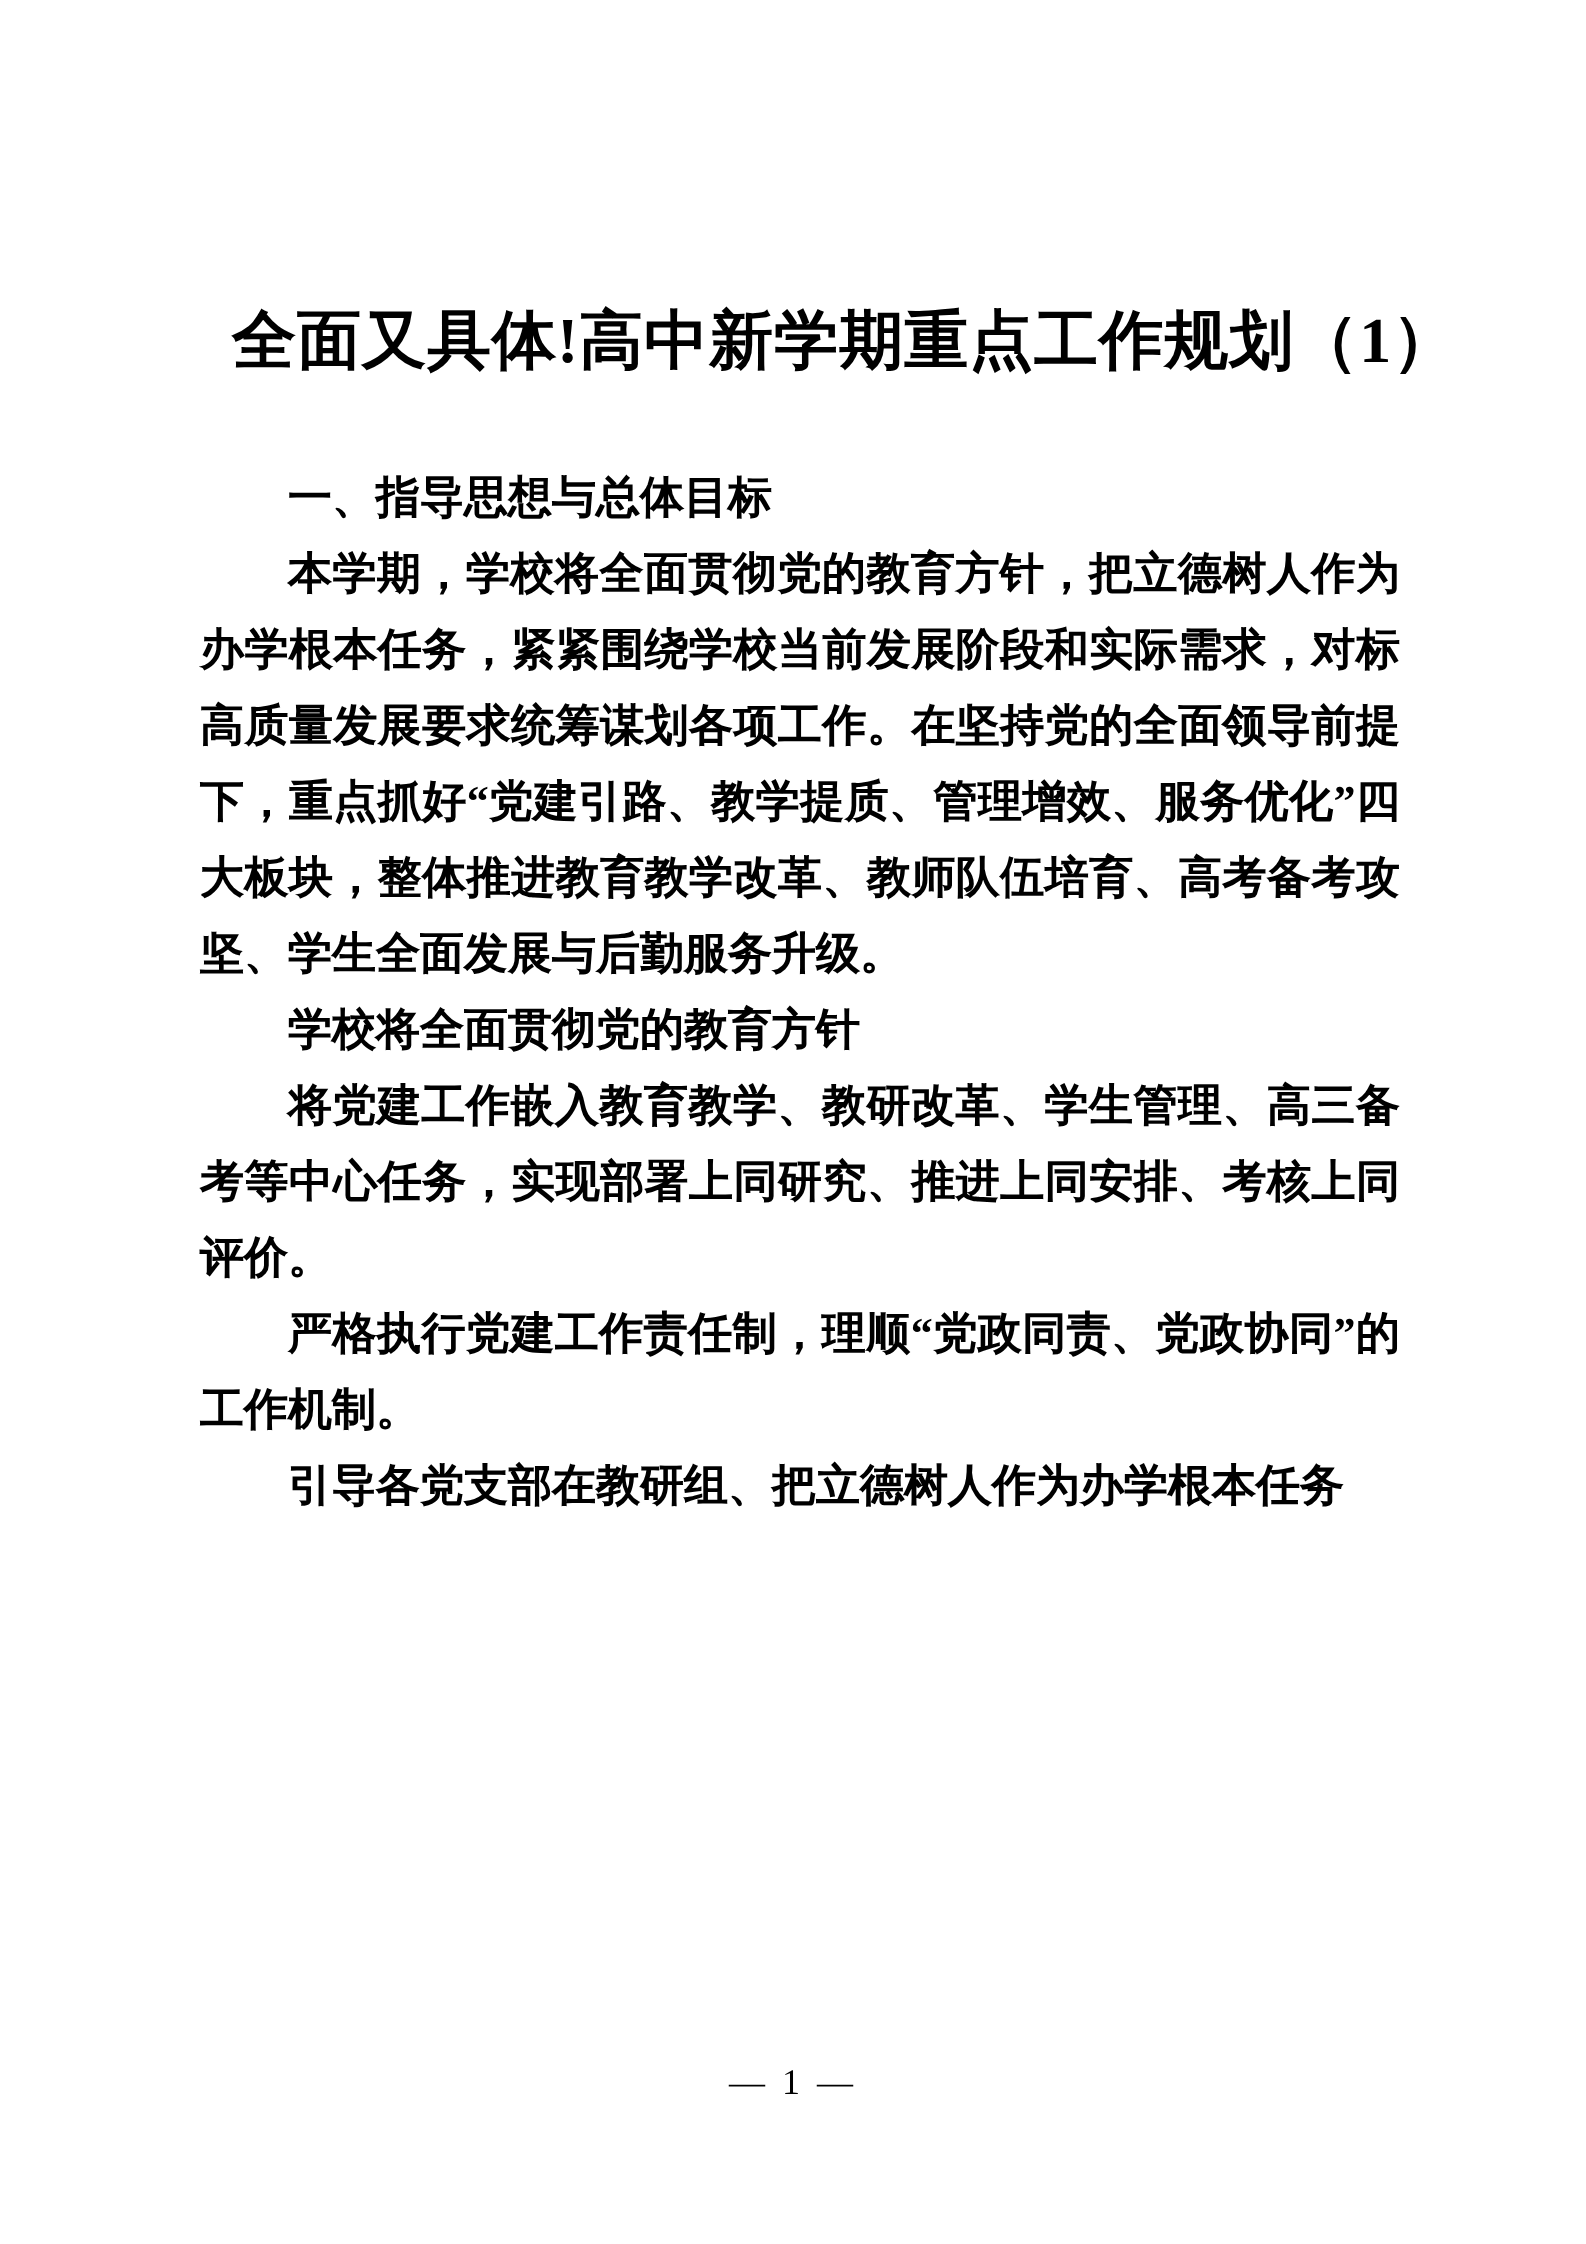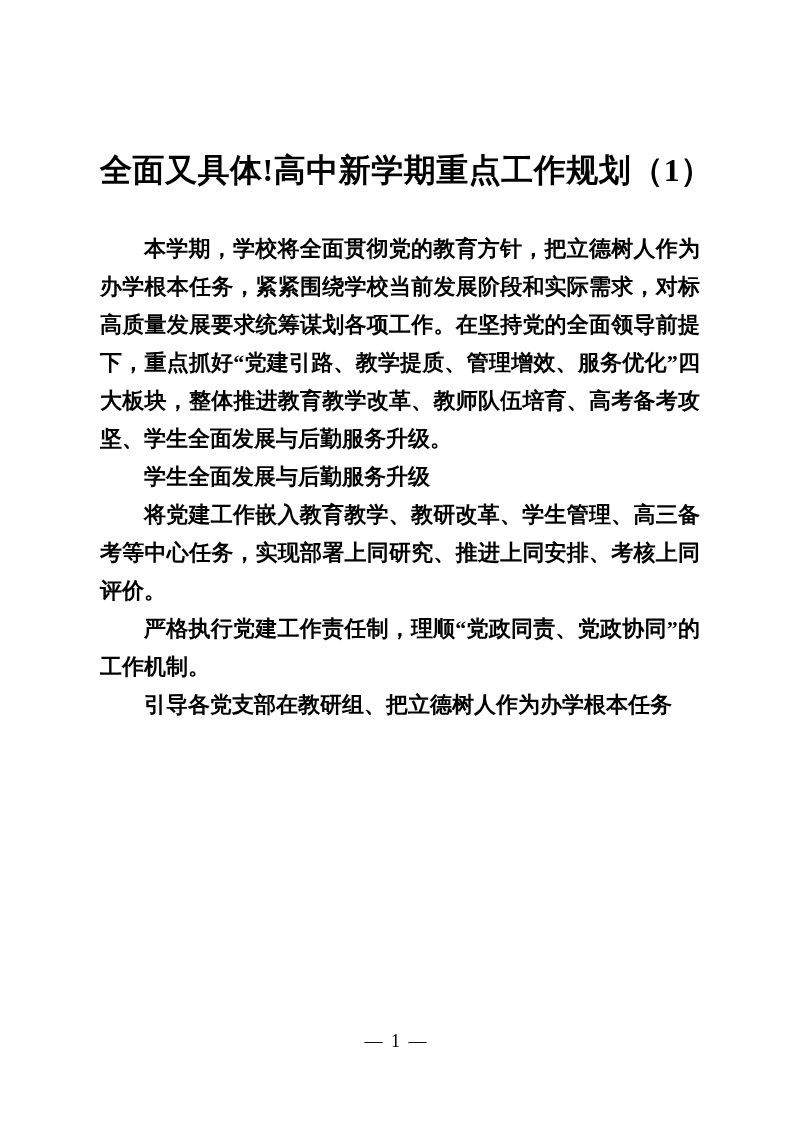--- a/index.html
+++ b/index.html
@@ -14,21 +14,21 @@
     height: 1122px;
     margin: 0 auto;
     background: #ffffff;
     color: #000000;
     overflow: hidden;
     box-sizing: border-box;
     padding: 146px 93px 0 100px;
     font-family: "Liberation Serif", "DejaVu Serif", serif;
   }
   .doc-title {
-    margin: 0 0 36px 0;
+    margin: 0 0 36px 16px;
     font-size: 32px;
     font-weight: bold;
     line-height: 48px;
     text-align: center;
     white-space: nowrap;
     letter-spacing: 0.5px;
   }
   .doc-body {
     width: 600px;
   }
@@ -57,21 +57,22 @@
     letter-spacing: 2px;
   }
 </style>
 </head>
 <body>
 
 <div class="page">
   <h1 class="doc-title">全面又具体!高中新学期重点工作规划（1）</h1>
 
   <div class="doc-body">
+      <p class="para heading">一、指导思想与总体目标</p>
       <p class="para">本学期，学校将全面贯彻党的教育方针，把立德树人作为办学根本任务，紧紧围绕学校当前发展阶段和实际需求，对标高质量发展要求统筹谋划各项工作。在坚持党的全面领导前提下，重点抓好“党建引路、教学提质、管理增效、服务优化”四大板块，整体推进教育教学改革、教师队伍培育、高考备考攻坚、学生全面发展与后勤服务升级。</p>
-      <p class="para">学生全面发展与后勤服务升级</p>
+      <p class="para">学校将全面贯彻党的教育方针</p>
       <p class="para">将党建工作嵌入教育教学、教研改革、学生管理、高三备考等中心任务，实现部署上同研究、推进上同安排、考核上同评价。</p>
       <p class="para">严格执行党建工作责任制，理顺“党政同责、党政协同”的工作机制。</p>
       <p class="para">引导各党支部在教研组、把立德树人作为办学根本任务</p>
     </div>
 
   <div class="page-footer">— 1 —</div>
 </div>
 
 </body></html>

